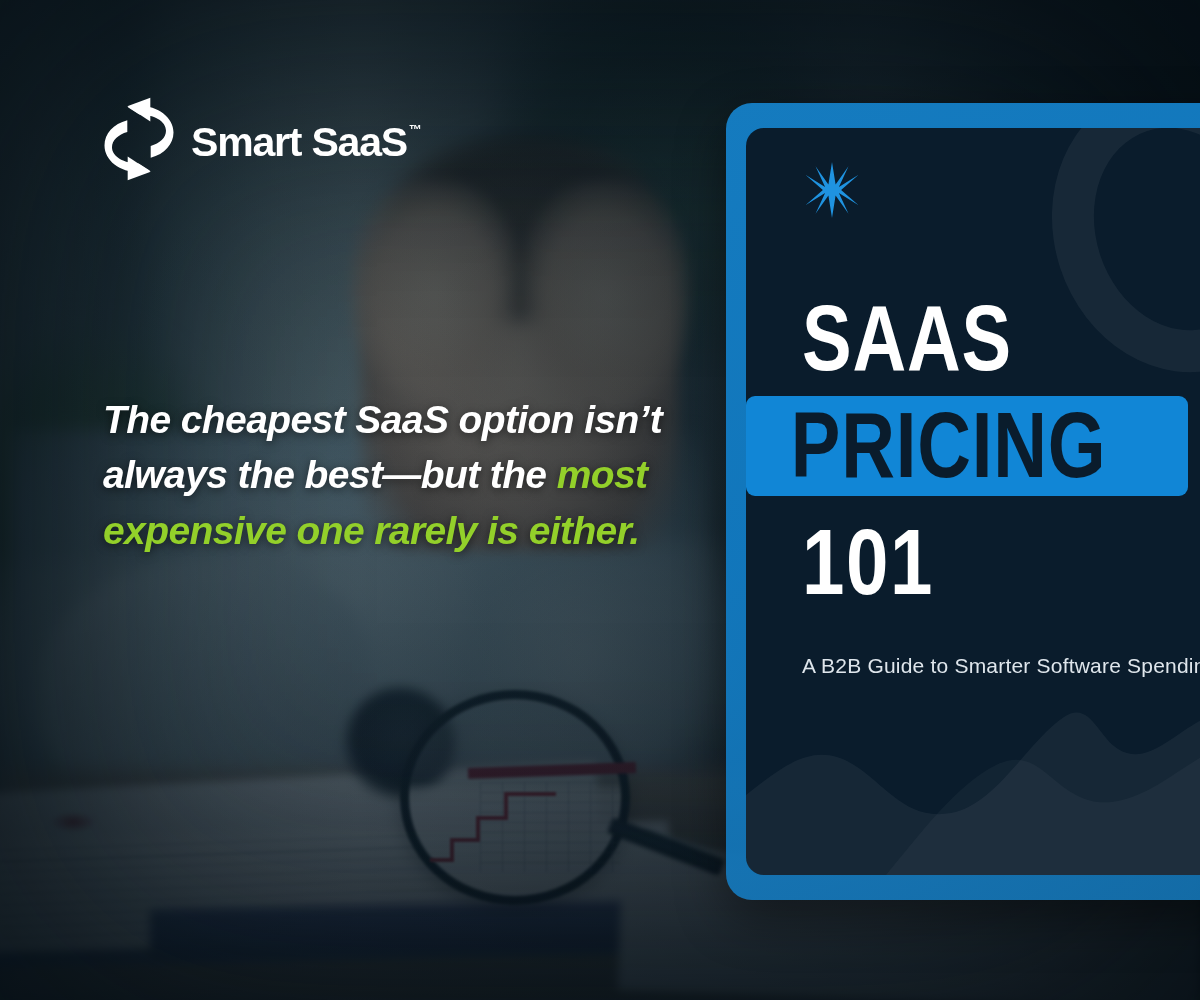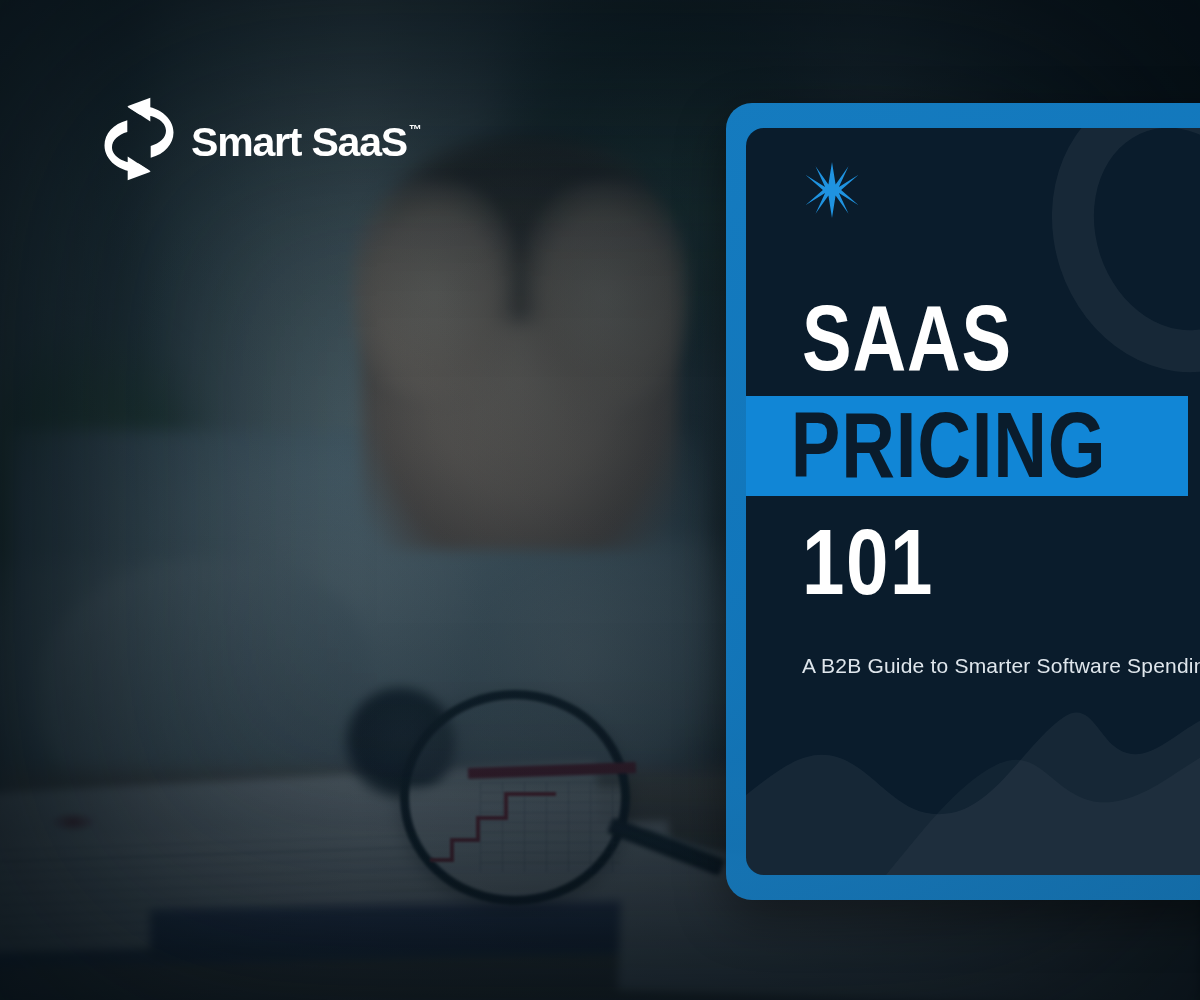--- a/index.html
+++ b/index.html
@@ -266,21 +266,21 @@
     font-weight:bold;
     line-height:0.92;
     letter-spacing:1px;
     transform:scaleX(0.80);
     transform-origin:left center;
   }
   .band {
     margin-top:14px; margin-left:-56px;
     width:442px; height:100px;
     background:#1186d6;
-    display:flex; align-items:center;
+    display:flex; align-items:center;border-radius:9px;
   }
   .band-text {
     color:#0a1c2c;
     font-size:93px;
     font-weight:bold;
     line-height:0.92;
     letter-spacing:1px;
     padding-left:56px;
     transform:scaleX(0.80);
     transform-origin:left center;
@@ -357,20 +357,23 @@
         <path d="M24.3 10.2 47.3 25.6 47.3 1.8Z"></path>
         <path d="M47.7 75.8 24.7 60.4 24.7 84.2Z"></path>
       </g>
     </svg>
     <div class="logo-text-wrap">
       <span class="logo-text">Smart SaaS</span>
       <span class="logo-tm">™</span>
     </div>
   </div>
 
+  <div class="headline">
+    <span>The cheapest SaaS option isn’t always the best—but the </span><span class="accent">most expensive one rarely is either.</span>
+  </div>
 
   <div class="card-frame"></div>
   <div class="card-inner">
     <div class="wm-ring"></div>
     <svg class="wm-mtn" viewBox="0 0 480 230" preserveAspectRatio="none">
       <path d="M0 150 C 40 118, 70 96, 108 120 C 140 140, 160 176, 205 168 C 250 160, 282 96, 318 72 C 344 55, 352 92, 372 104 C 398 120, 420 96, 450 78 L 480 62 L 480 230 L 0 230 Z" fill="rgba(255,255,255,0.050)"></path>
       <path d="M140 230 C 175 188, 210 140, 250 120 C 286 102, 300 134, 330 150 C 362 168, 398 150, 430 128 L 480 96 L 480 230 Z" fill="rgba(255,255,255,0.035)"></path>
     </svg>
 
     <div class="card-content">

